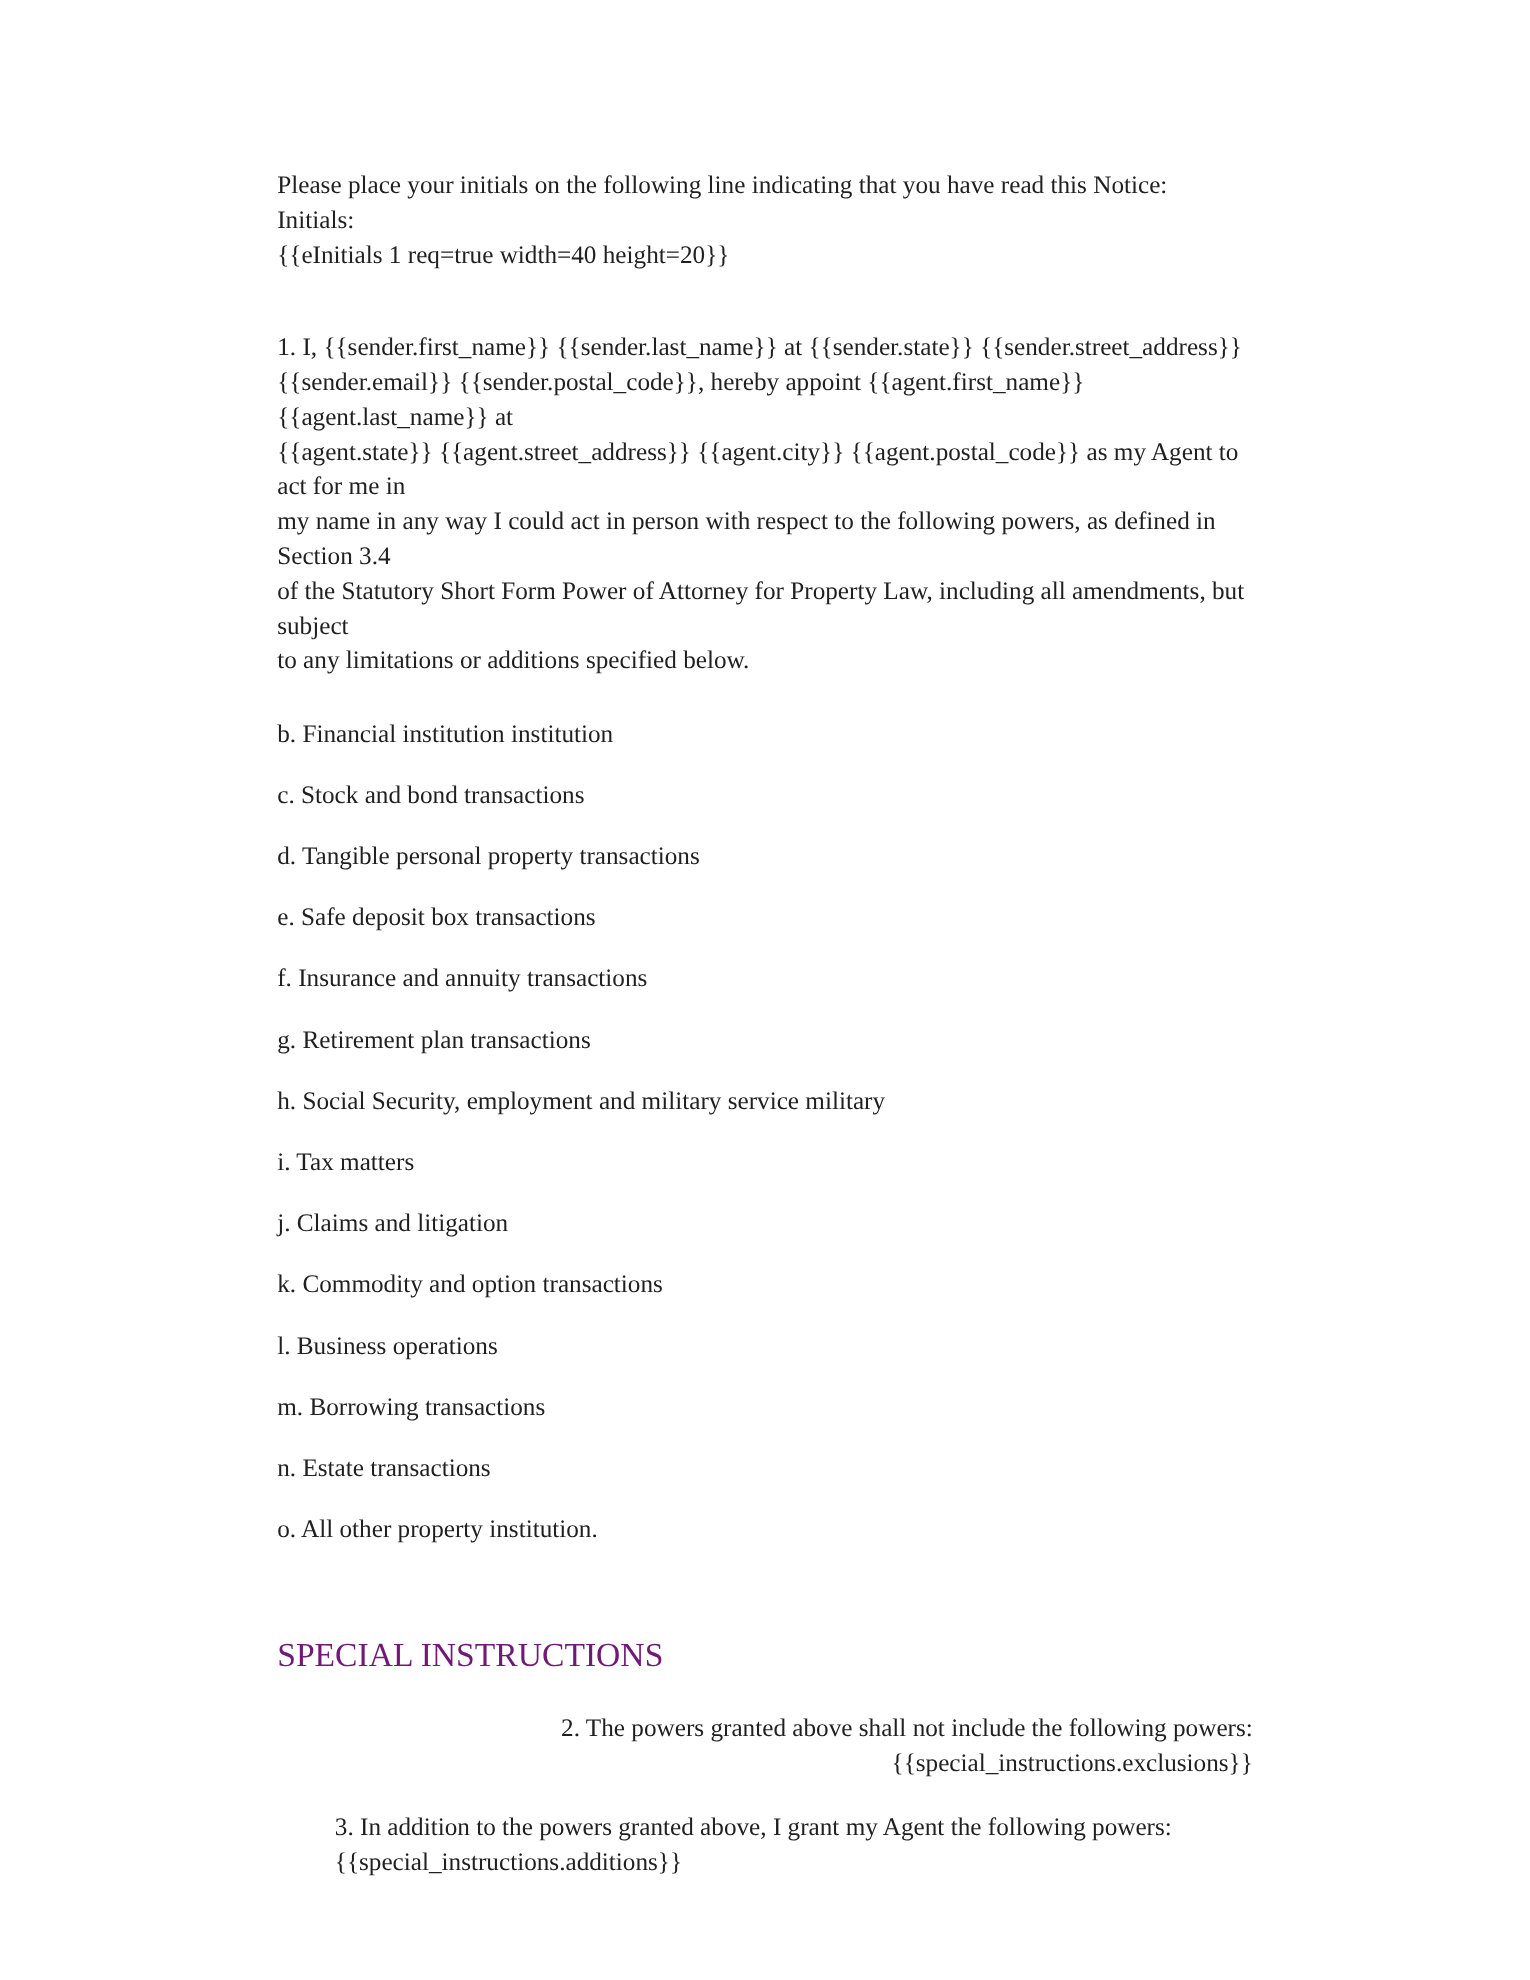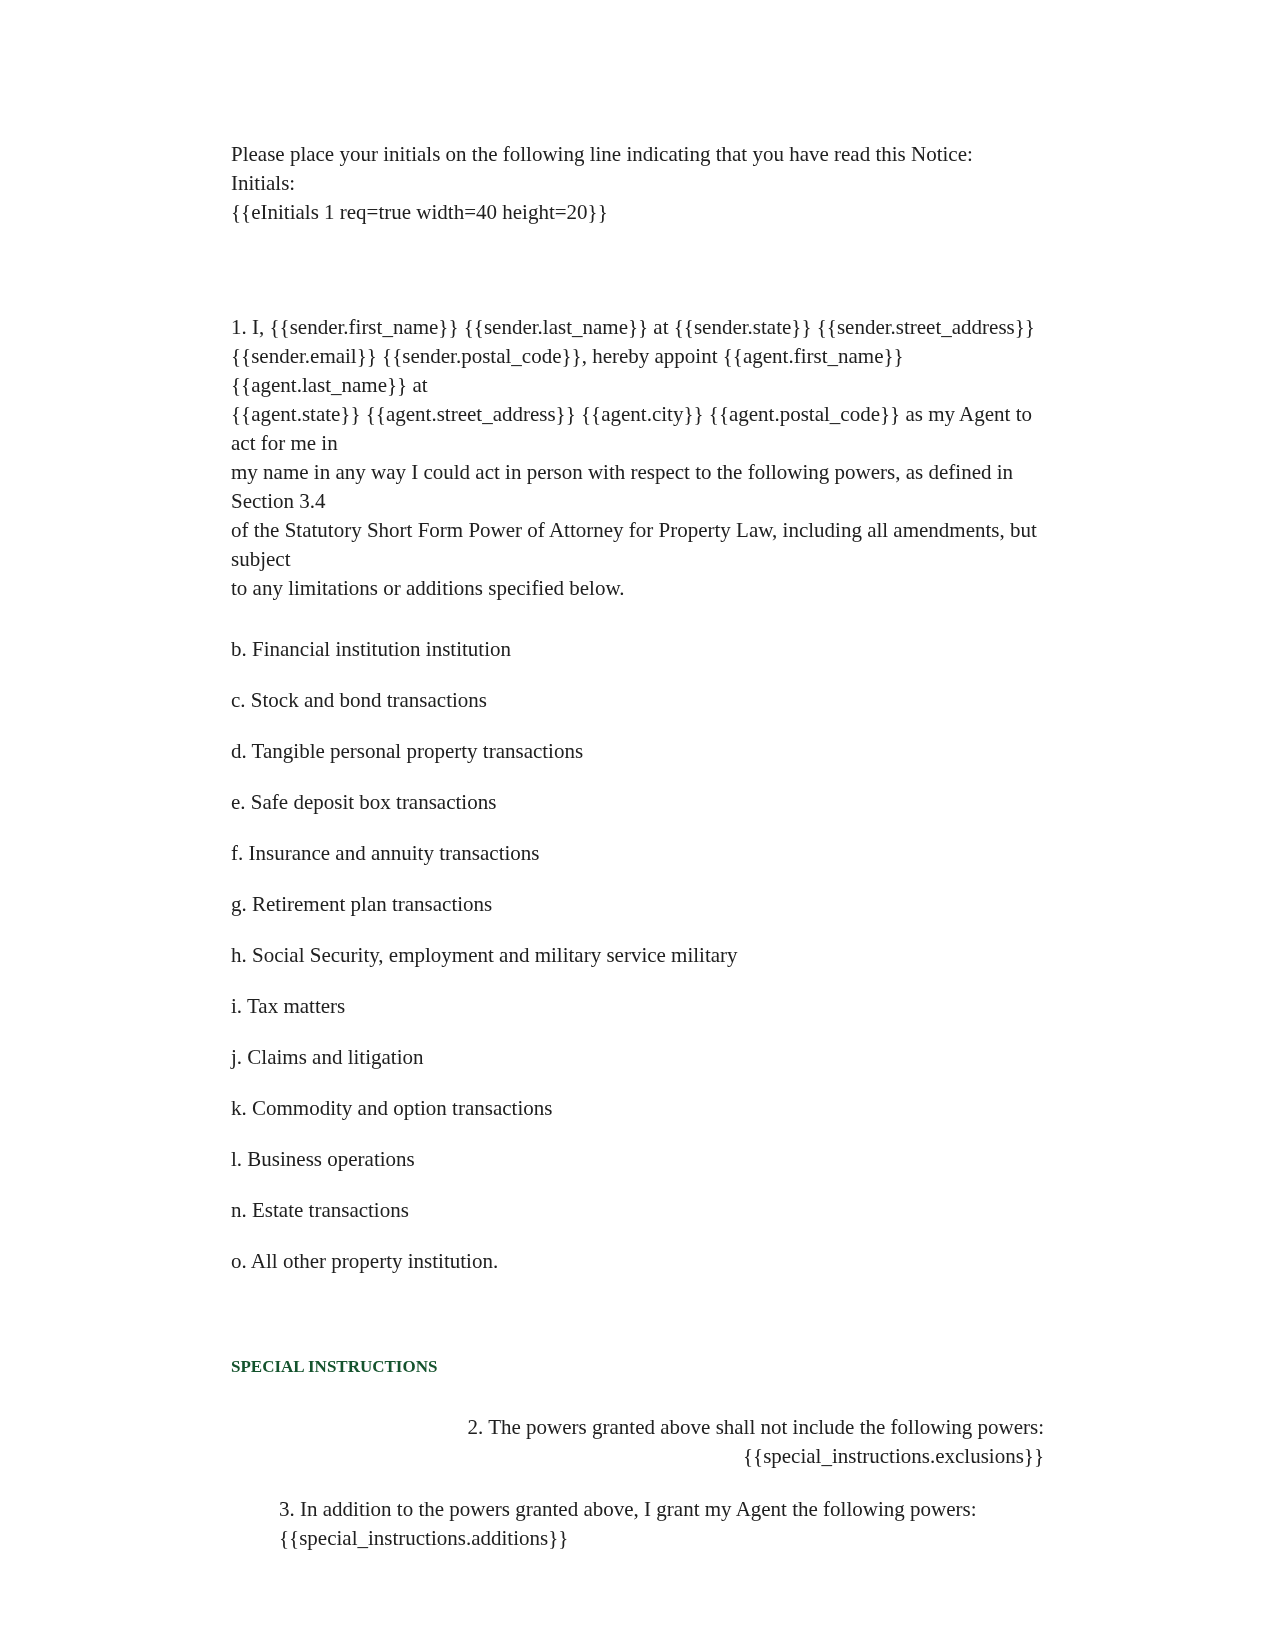--- a/index.html
+++ b/index.html
@@ -19,35 +19,35 @@
     font-size: 21px;
     line-height: 29px;
     color: #202020;
     overflow: hidden;
   }
   .para {
     margin: 0;
     white-space: pre-line;
   }
   .appointment-clause {
-    margin-top: 86px;
+    margin-top: 48px;
   }
   .powers-list {
     margin-top: 32px;
   }
   .power-item {
     margin: 0 0 22px 0;
     white-space: pre-line;
   }
   .section-heading {
     margin: 76px 0 0 0;
-    font-size: 17px;
+    font-size: 28px;
     line-height: 29px;
-    font-weight: bold;
-    color: #14532d;
+    font-weight: normal;
+    color: #701a75;
   }
   .exclusions-clause {
     margin-top: 32px;
     text-align: right;
   }
   .additions-clause {
     margin-top: 24px;
     margin-left: 48px;
   }
 </style>
@@ -71,20 +71,21 @@
     <p class="power-item">c. Stock and bond transactions</p>
     <p class="power-item">d. Tangible personal property transactions</p>
     <p class="power-item">e. Safe deposit box transactions</p>
     <p class="power-item">f. Insurance and annuity transactions</p>
     <p class="power-item">g. Retirement plan transactions</p>
     <p class="power-item">h. Social Security, employment and military service military</p>
     <p class="power-item">i. Tax matters</p>
     <p class="power-item">j. Claims and litigation</p>
     <p class="power-item">k. Commodity and option transactions</p>
     <p class="power-item">l. Business operations</p>
+    <p class="power-item">m. Borrowing transactions</p>
     <p class="power-item">n. Estate transactions</p>
     <p class="power-item">o. All other property institution.</p>
   </div>
 
   <h2 class="section-heading">SPECIAL INSTRUCTIONS</h2>
 
   <p class="para exclusions-clause">2. The powers granted above shall not include the following powers: {{special_instructions.exclusions}}</p>
 
   <p class="para additions-clause">3. In addition to the powers granted above, I grant my Agent the following powers:
 {{special_instructions.additions}}</p>

